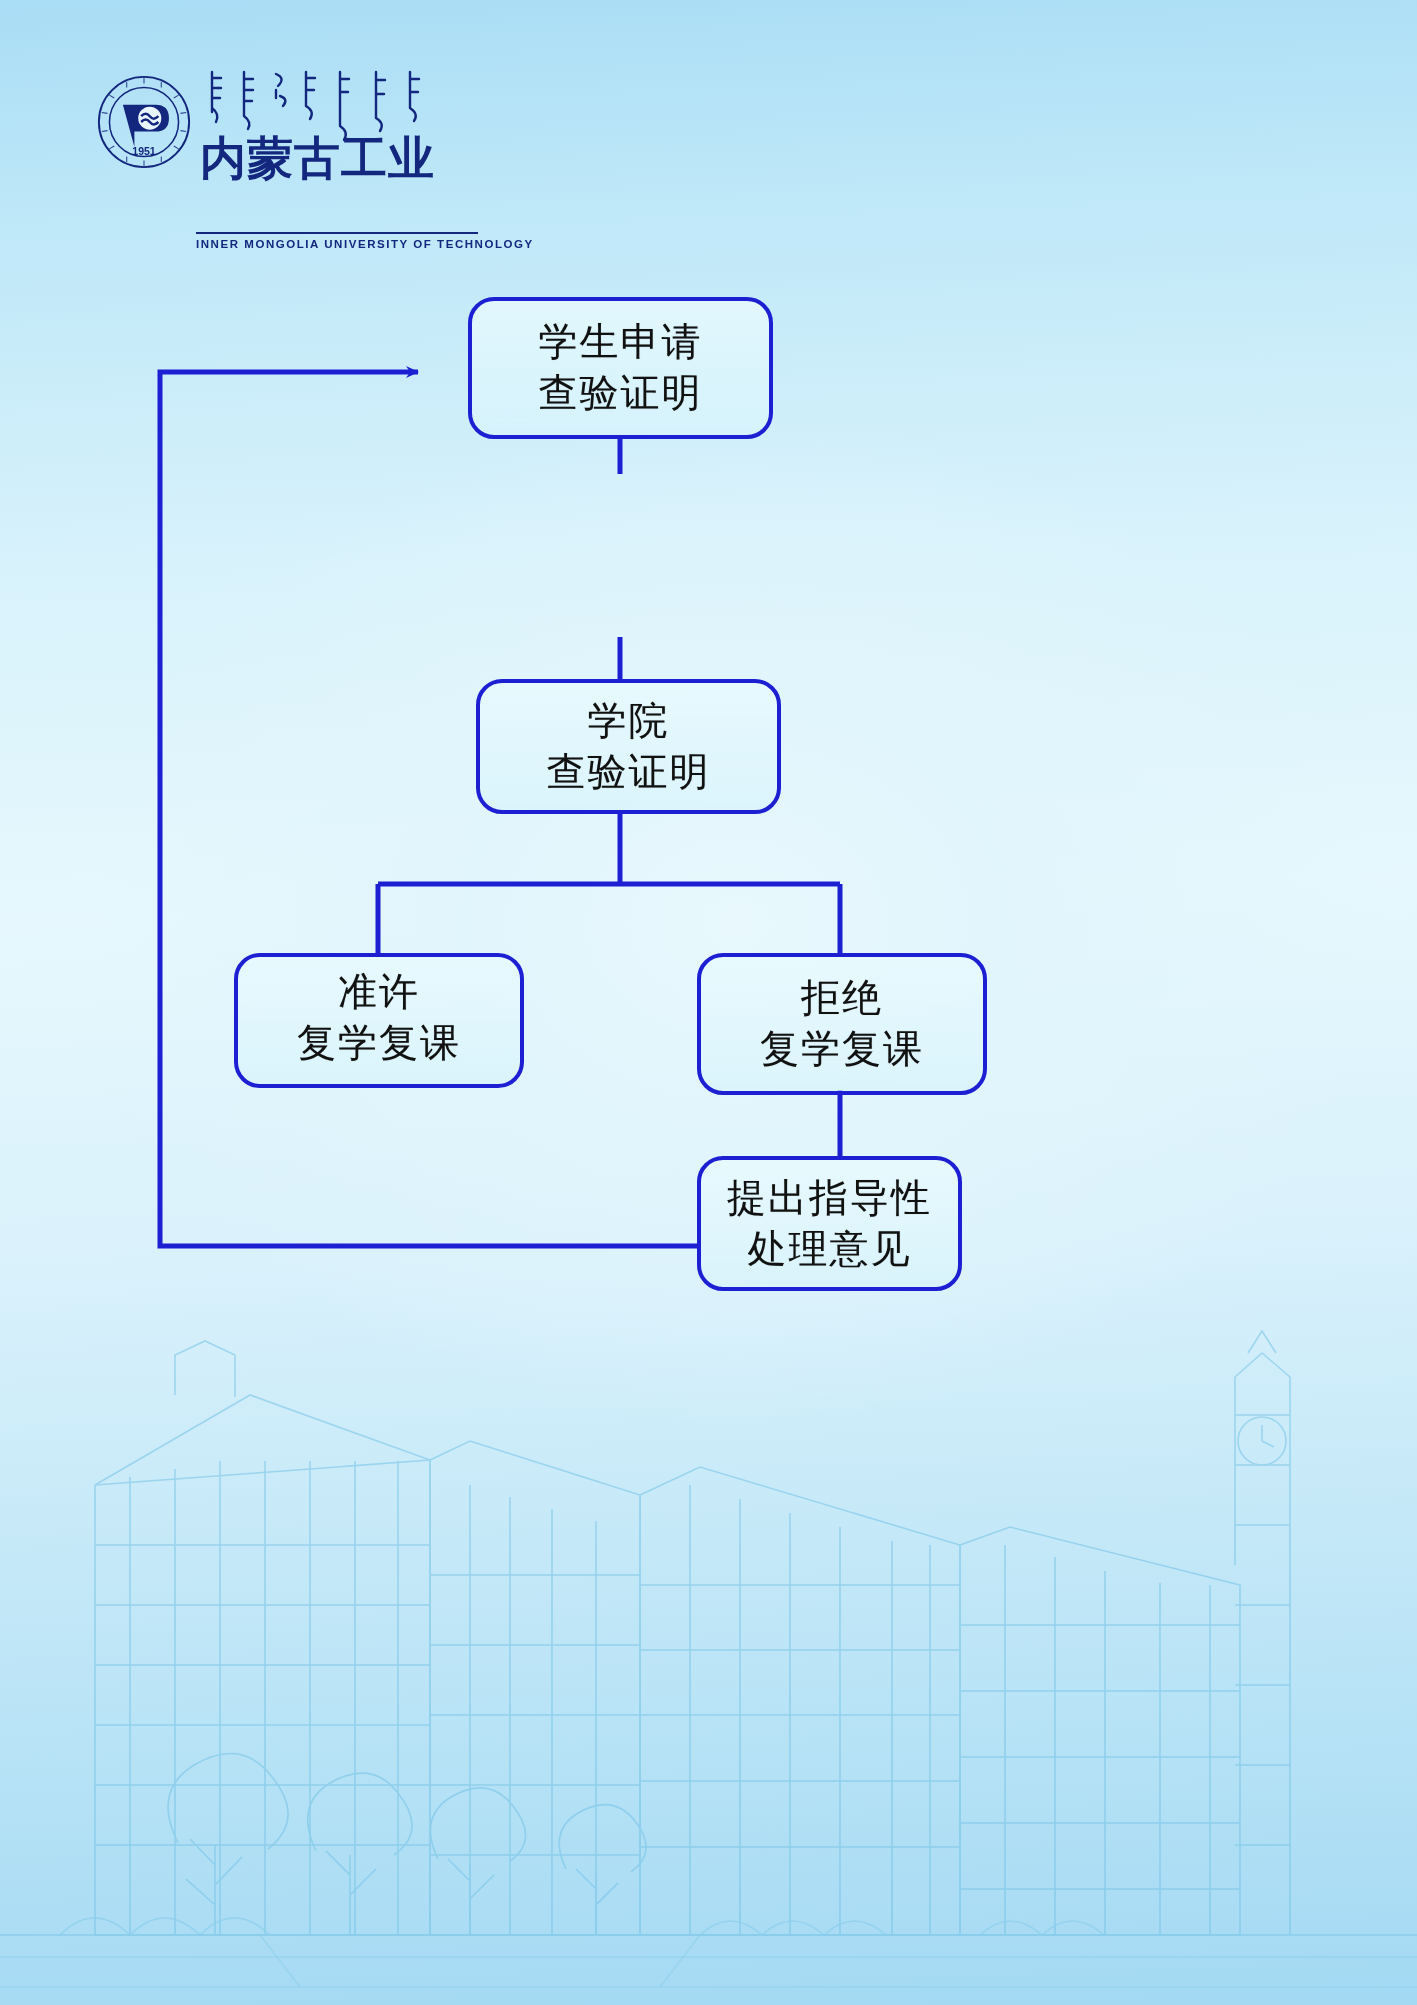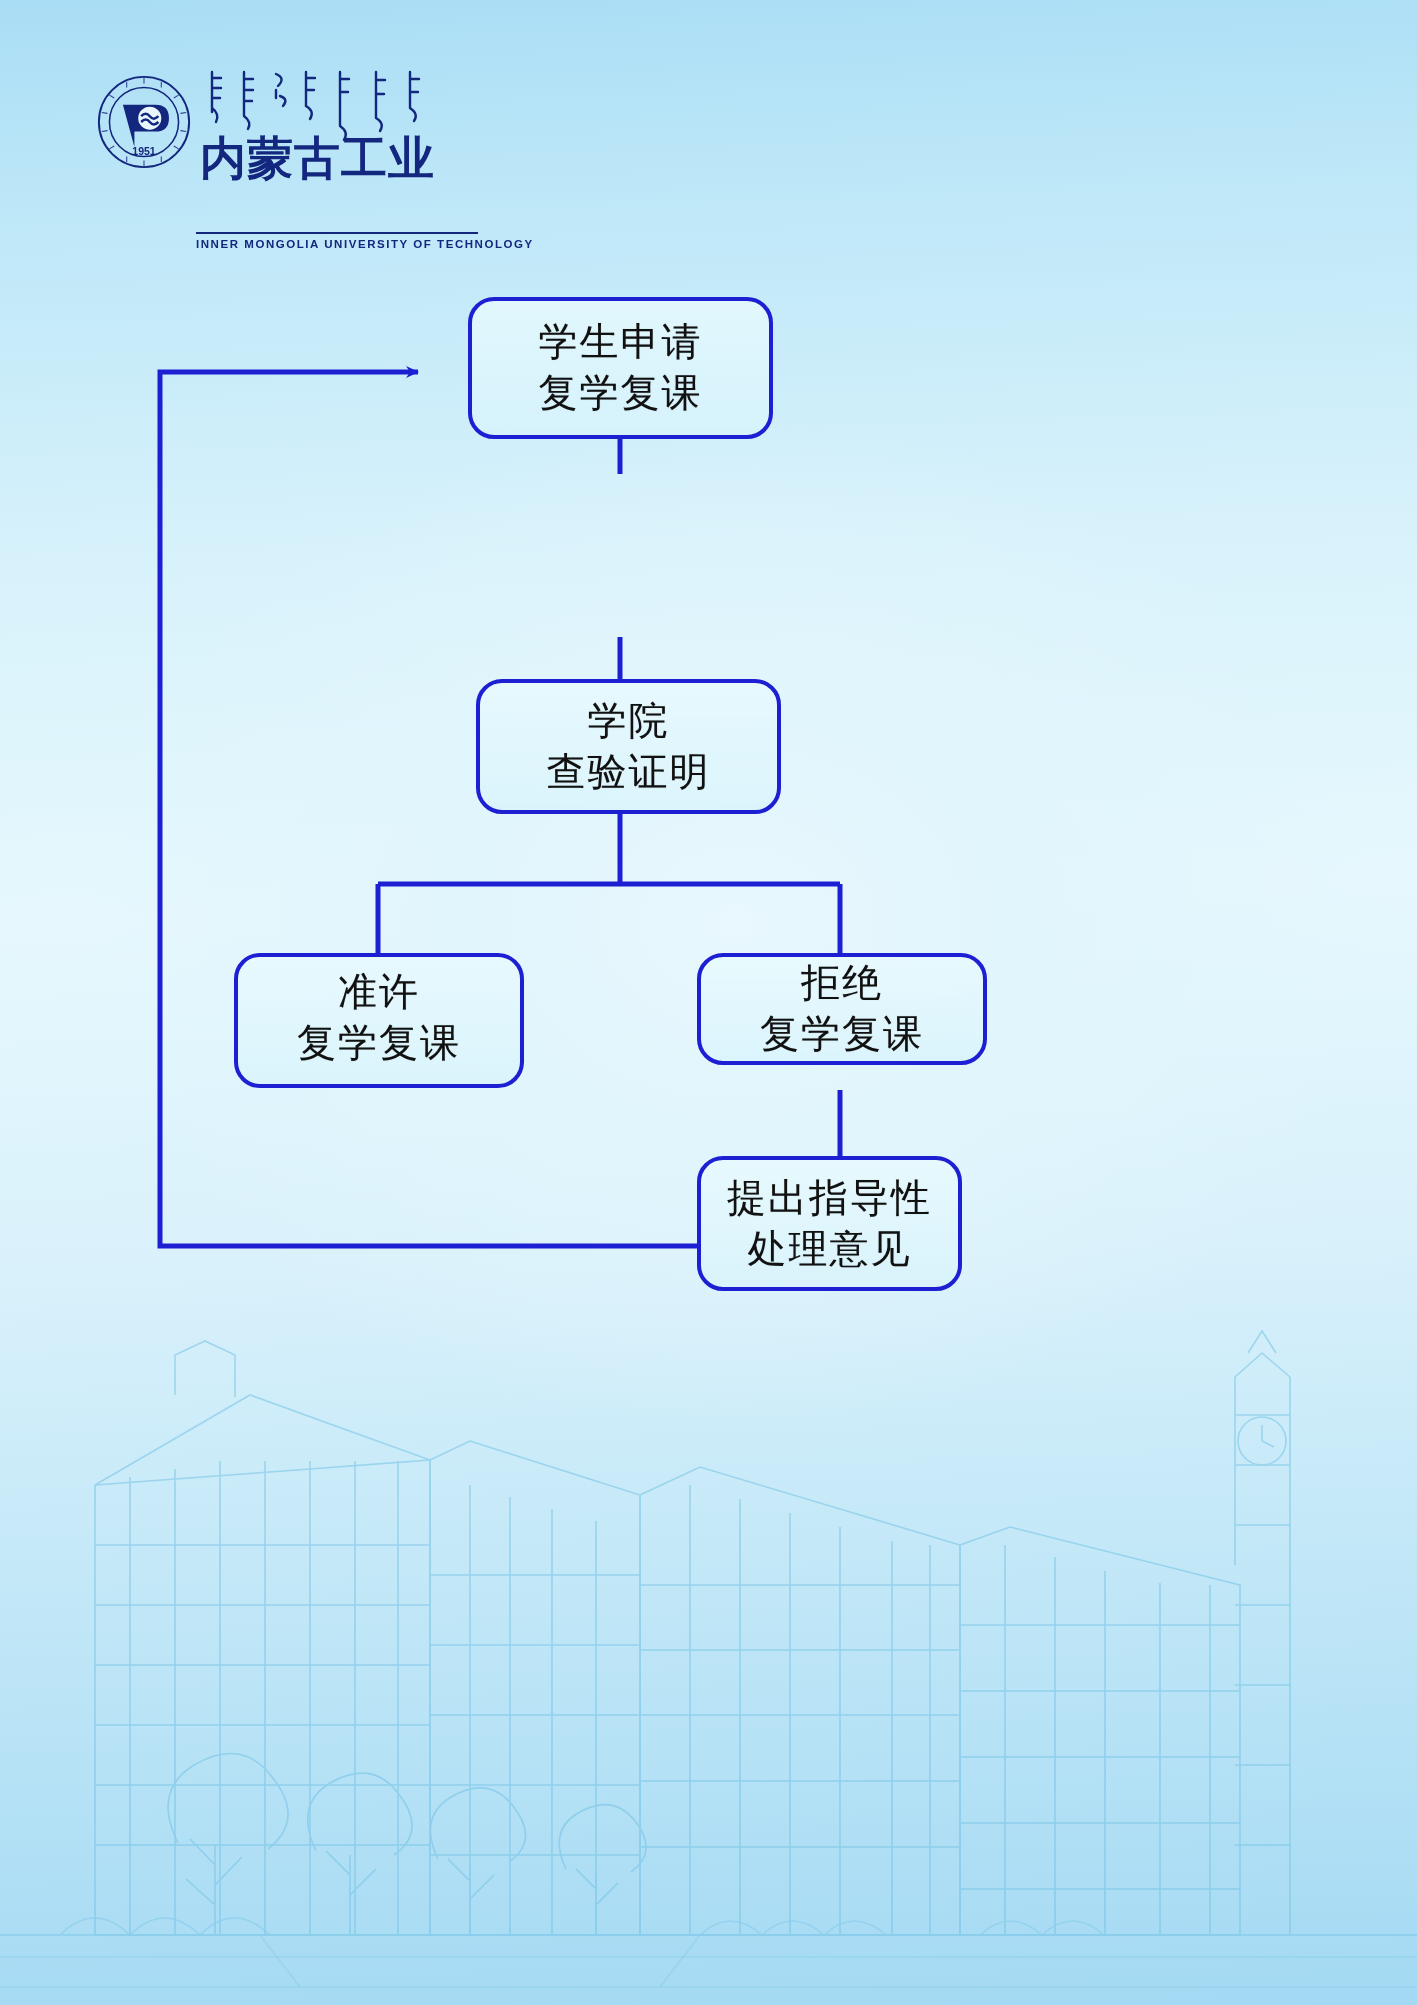--- a/index.html
+++ b/index.html
@@ -161,35 +161,35 @@
         <path d="M840 884 V954"></path>
 
         <path d="M840 1090 V1157"></path>
 
         <path d="M697 1246 H160 V372 H418" marker-end="url(#arw)"></path>
       </g>
     </svg>
 
     <div class="node" style="left:468px;top:297px;width:305px;height:142px;">
       <span>学生申请
-复学复课</span>
+查验证明</span>
     </div>
 
 
     <div class="node" style="left:468px;top:679px;width:305px;height:135px;margin-left:8px;">
       <span>学院
 查验证明</span>
     </div>
 
     <div class="node" style="left:234px;top:953px;width:290px;height:135px;font-family:Liberation Mono, monospace;">
       <span>准许
 复学复课</span>
     </div>
 
-    <div class="node" style="left:697px;top:953px;width:290px;height:112px;">
+    <div class="node" style="left:697px;top:953px;width:290px;height:142px;">
       <span>拒绝
 复学复课</span>
     </div>
 
     <div class="node" style="left:697px;top:1156px;width:265px;height:135px;">
       <span>提出指导性
 处理意见</span>
     </div>
 
   </div>

